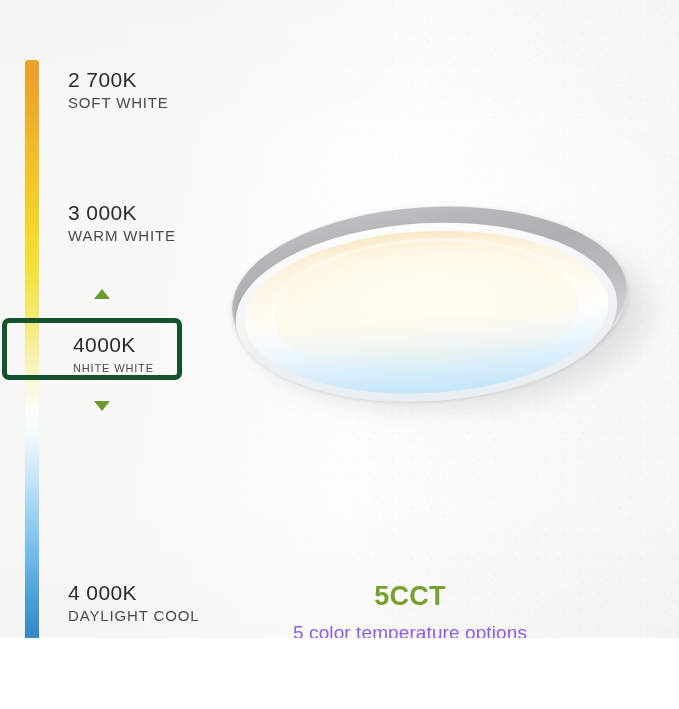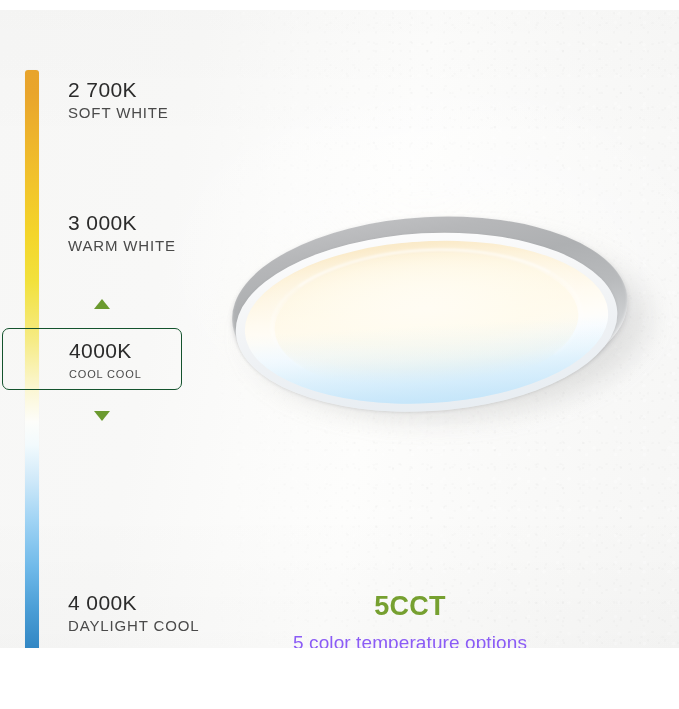--- a/index.html
+++ b/index.html
@@ -11,21 +11,20 @@
     font-family: "Liberation Sans", sans-serif;
     -webkit-font-smoothing: antialiased;
   }
 
   #poster {
     position: relative;
     width: 679px;
     height: 638px;
     overflow: hidden;
     background: #f8f8f7;
-    margin-top: 10px;
   }
 
   
   .bg-base {
     position: absolute;
     inset: 0;
     background:
       linear-gradient(100deg,
         #f7f7f6 0%,
         #f8f8f7 26%,
@@ -115,21 +114,21 @@
   .row-5000 { top: 451px; }
   .row-6000 { top: 581px; }
 
   
   .selected-card {
     position: absolute;
     left: 2px;
     top: 318px;
     width: 180px;
     height: 62px;
-    border: 1px solid #14532d;
+    border: 5px solid #14532d;
     border-radius: 7px;
     background: transparent;
     box-sizing: border-box;
   }
   .selected-inner {
     position: absolute;
     left: 66px;
     top: 10px;
   }
   .selected-k {
@@ -344,21 +343,21 @@
   <div class="temp-row row-3000">
     <div class="temp-k">3 000K</div>
     <div class="temp-name">WARM WHITE</div>
   </div>
 
   <div class="arrow arrow-up"></div>
 
   <div class="selected-card">
     <div class="selected-inner">
       <div class="selected-k">4000K</div>
-      <div class="selected-name">COOL COOL</div>
+      <div class="selected-name">NHITE WHITE</div>
     </div>
   </div>
 
   <div class="arrow arrow-down"></div>
 
 
   <div class="temp-row row-6000">
     <div class="temp-k">4 000K</div>
     <div class="temp-name">DAYLIGHT COOL</div>
   </div>

